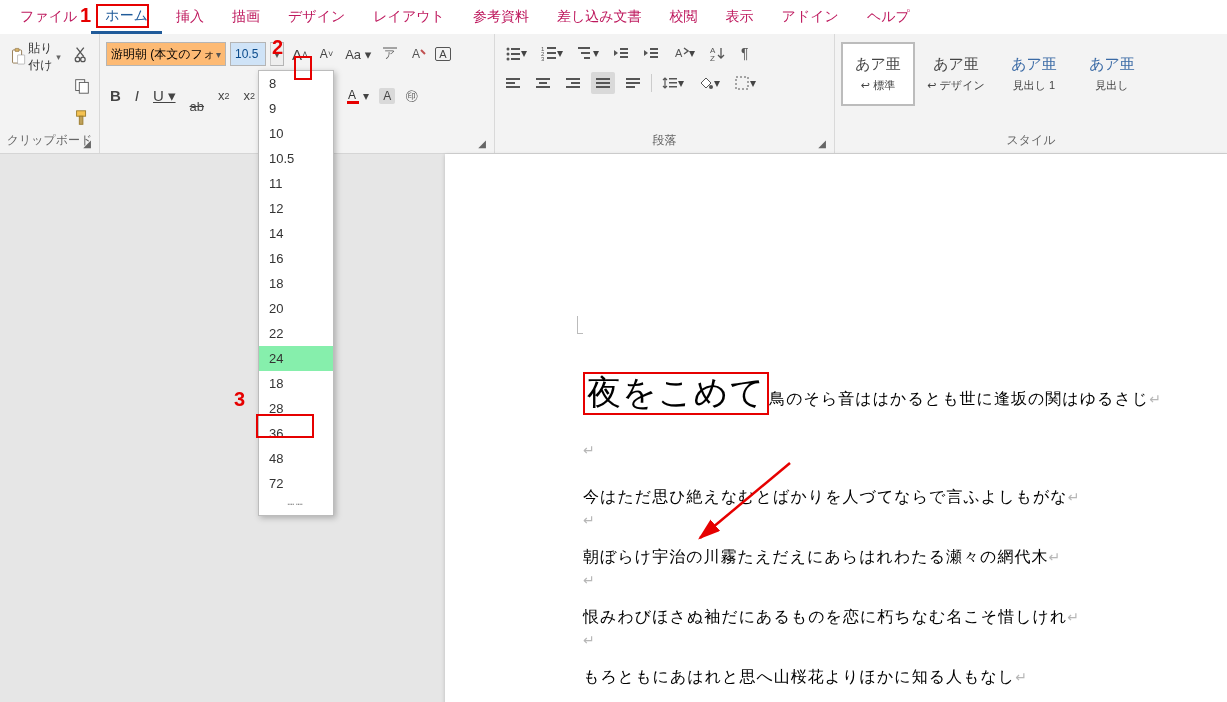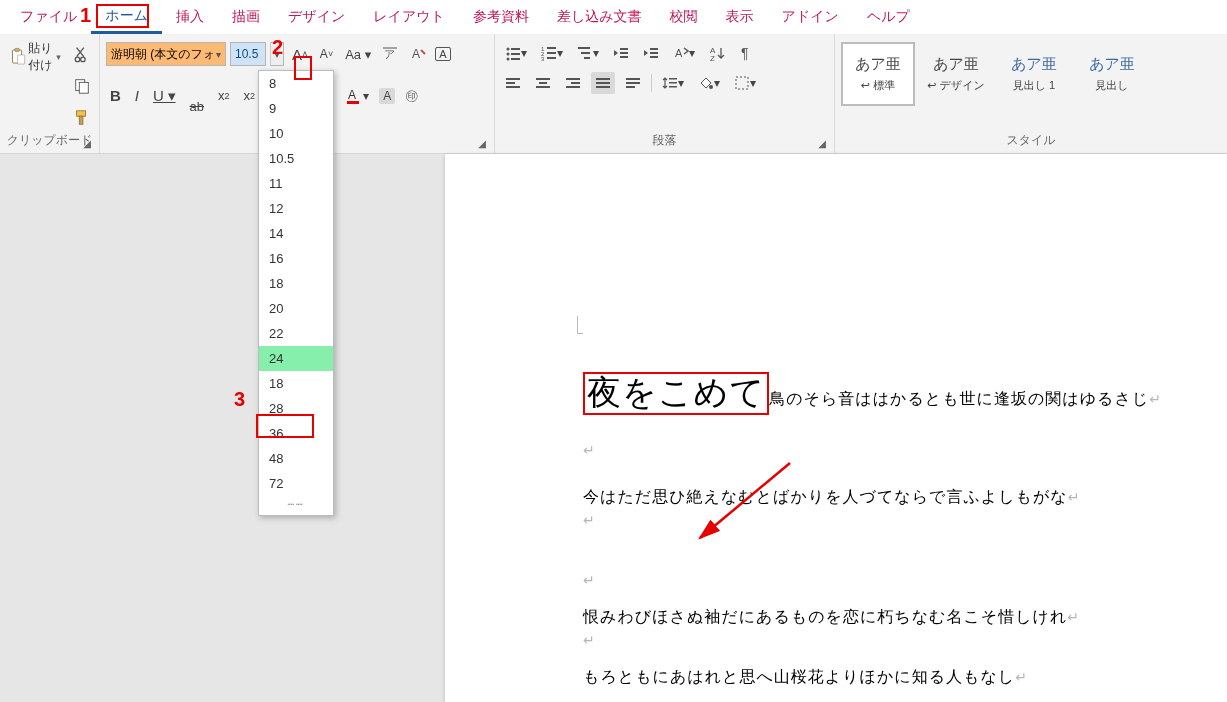--- a/index.html
+++ b/index.html
@@ -466,18 +466,19 @@
     <div style="position:absolute; left:132px; top:162px; width:6px; height:18px; border-left:1px solid #bbb; border-bottom:1px solid #bbb;"></div>
 
     <div style="position:absolute; left:138px; top:218px; white-space:nowrap;">
       <span class="docbigbox">
         <span class="bigtxt">夜をこめて</span>
       </span><span class="smalltxt">鳥のそら音ははかるとも世に逢坂の関はゆるさじ</span><span class="para-mark">↵</span>
     </div>
     <div style="position:absolute; left:138px; top:288px;" class="para-mark">↵</div>
     <div style="position:absolute; left:138px; top:322px; white-space:nowrap;" class="smalltxt"><span>今はただ思ひ絶えなむとばかりを人づてならで言ふよしもがな</span><span class="para-mark">↵</span></div>
     <div style="position:absolute; left:138px; top:358px;" class="para-mark">↵</div>
+    <div style="position:absolute; left:138px; top:382px; white-space:nowrap;" class="smalltxt"><span>朝ぼらけ宇治の川霧たえだえにあらはれわたる瀬々の網代木</span><span class="para-mark">↵</span></div>
     <div style="position:absolute; left:138px; top:418px;" class="para-mark">↵</div>
     <div style="position:absolute; left:138px; top:442px; white-space:nowrap;" class="smalltxt"><span>恨みわびほさぬ袖だにあるものを恋に朽ちなむ名こそ惜しけれ</span><span class="para-mark">↵</span></div>
     <div style="position:absolute; left:138px; top:478px;" class="para-mark">↵</div>
     <div style="position:absolute; left:138px; top:502px; white-space:nowrap;" class="smalltxt"><span>もろともにあはれと思へ山桜花よりほかに知る人もなし</span><span class="para-mark">↵</span></div>
   </div>
 </div>
 
 </body></html>

